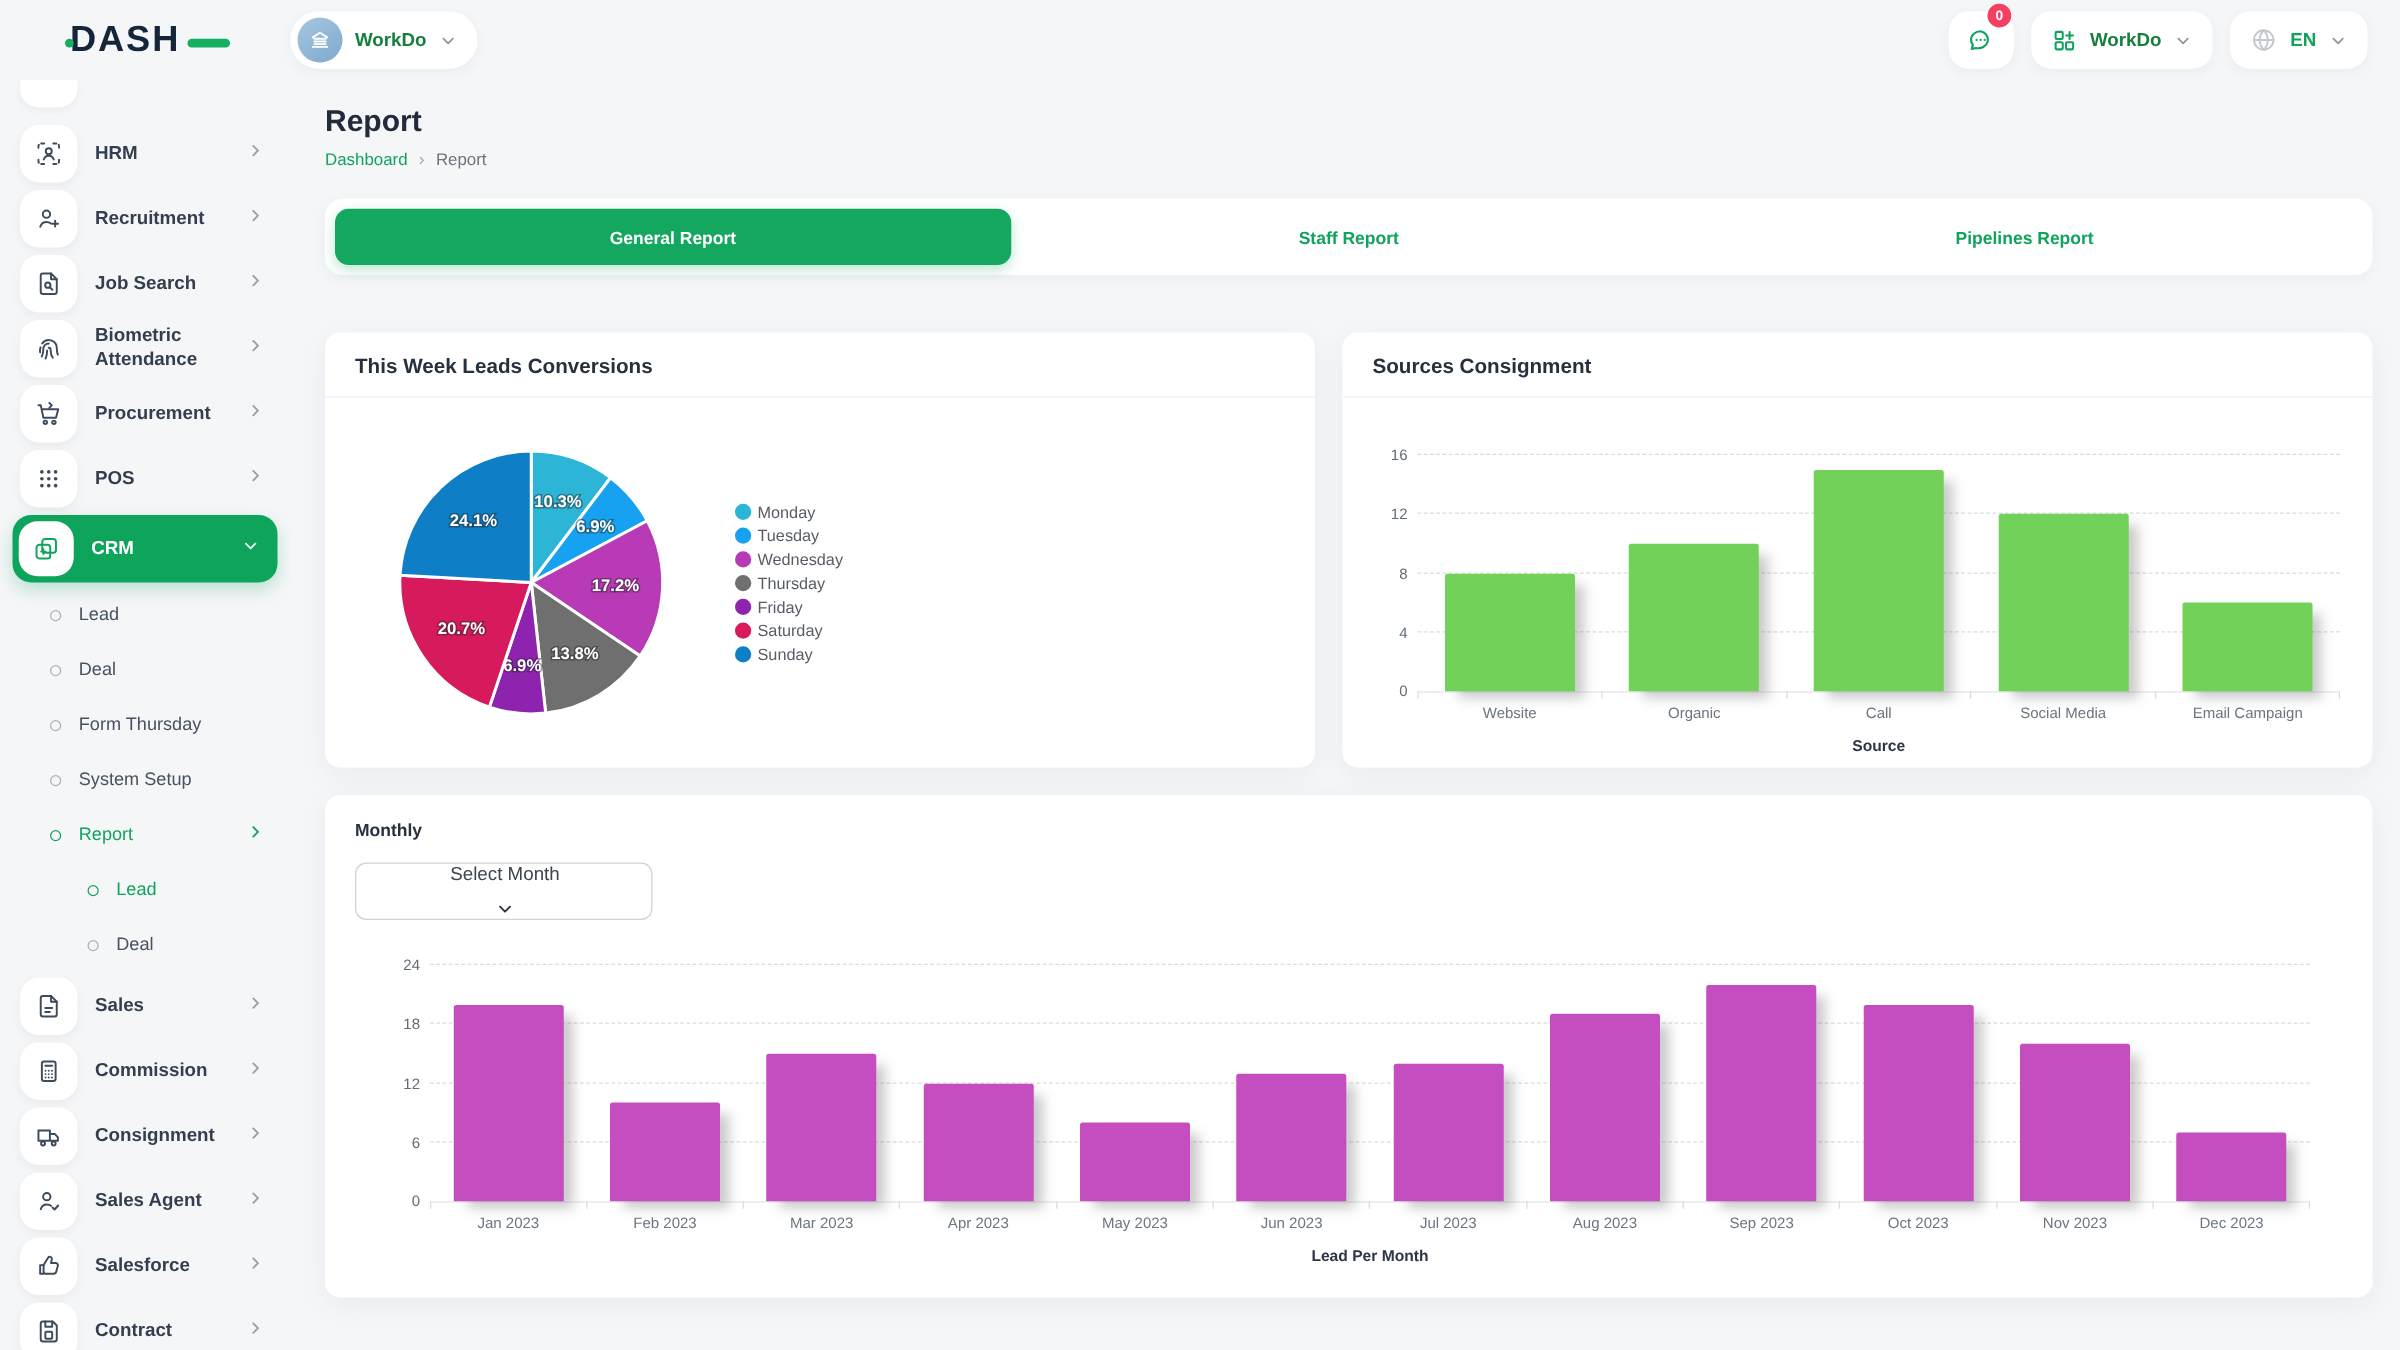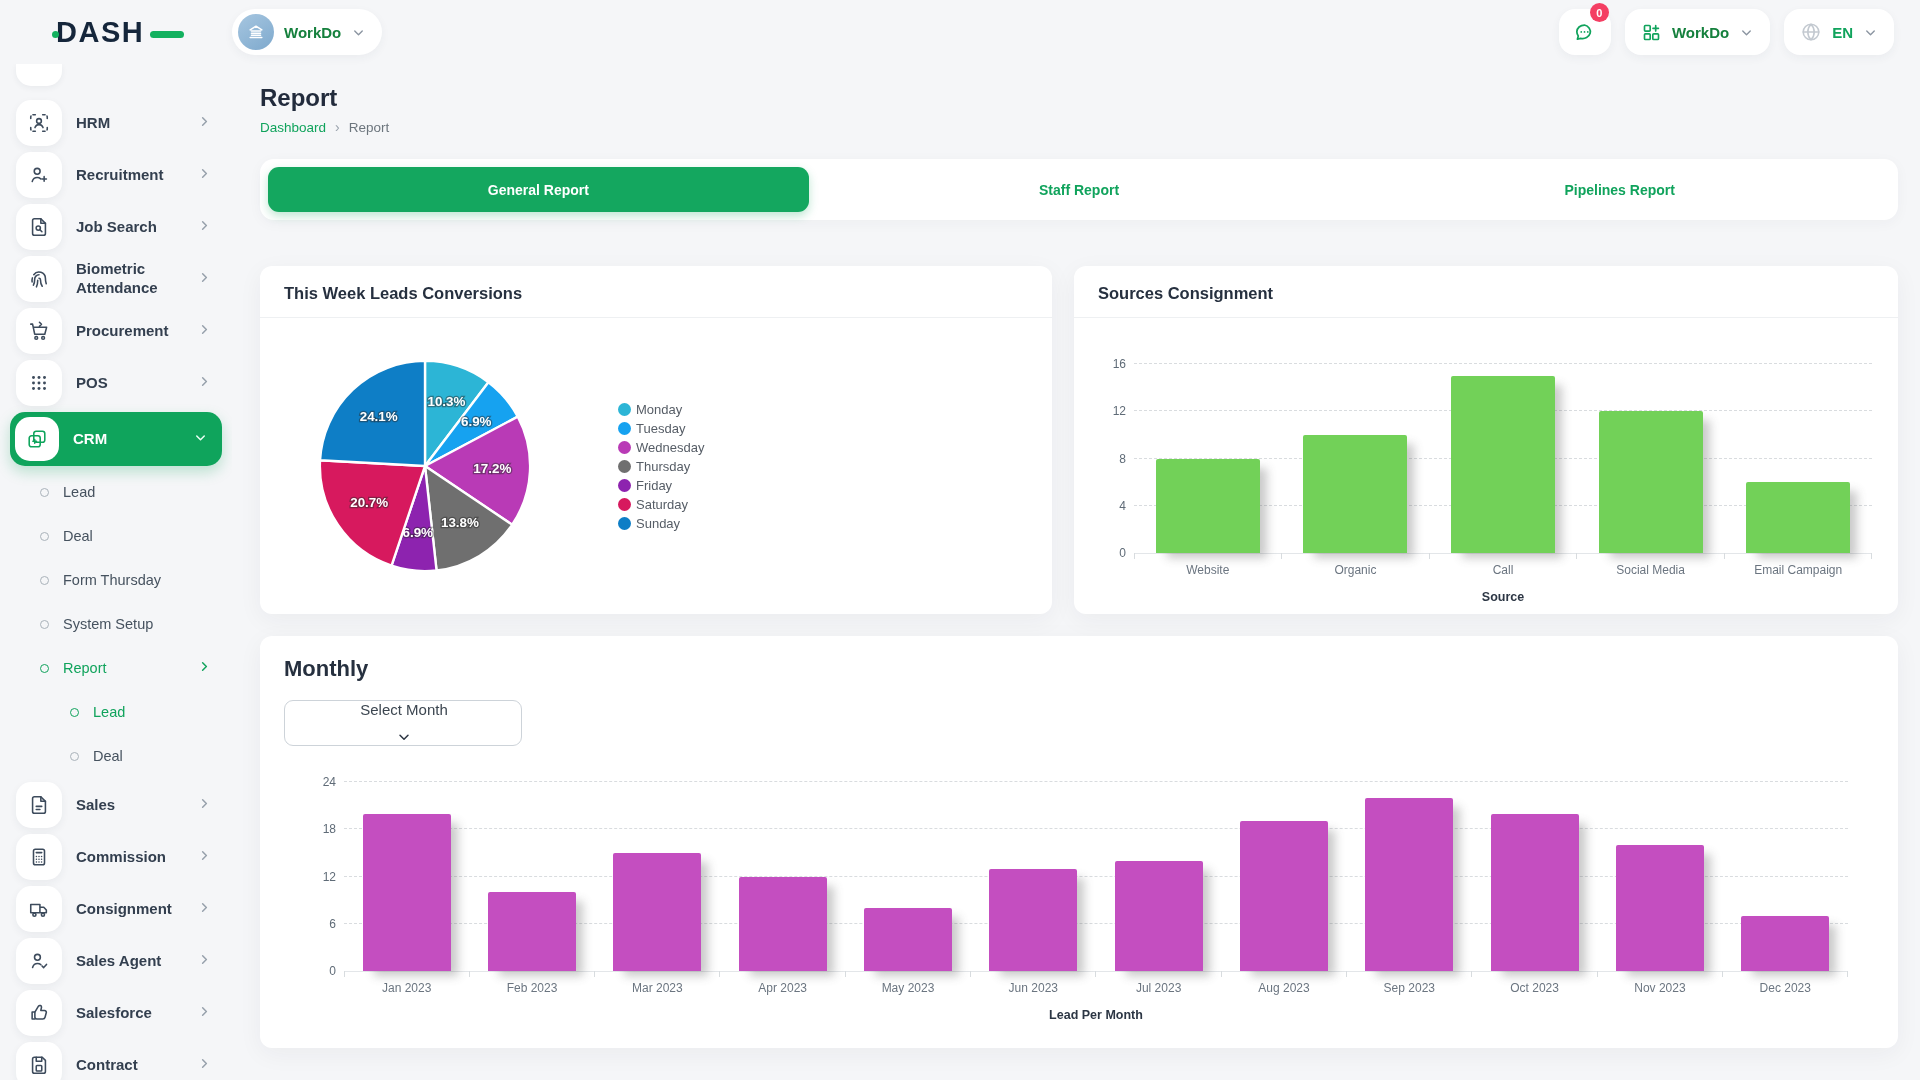--- a/index.html
+++ b/index.html
@@ -66,21 +66,21 @@
   .cards-row{display:flex;gap:22px;margin-bottom:22px;}
   .card{background:#fff;border-radius:12px;box-shadow:0 6px 24px rgba(35,46,60,.05);}
   .card-pie{width:792px;flex:0 0 auto;height:348px;display:flex;flex-direction:column;}
   .card-sources{flex:1;height:348px;display:flex;flex-direction:column;}
   .card-head{padding:18px 24px 14px;border-bottom:1px solid #eef0f2;font-size:16.5px;font-weight:700;color:#26303f;}
   .card-body{flex:1;min-height:0;}
 
   .pie-body{display:flex;align-items:center;padding:6px 26px 6px 26px;}
   .pie-wrap{width:238px;height:238px;margin-left:20px;flex:0 0 auto;}
   .legend{margin-left:44px;display:flex;flex-direction:column;gap:4px;}
-  .legend-item{display:flex;align-items:center;gap:5px;cursor:pointer;margin-left:30px;}
+  .legend-item{display:flex;align-items:center;gap:5px;cursor:pointer;}
   .legend-dot{width:13px;height:13px;border-radius:50%;flex:0 0 auto;}
   .legend-label{font-size:13px;color:#565d66;}
 
   
   .bar-chart{padding:6px 26px 0 16px;}
   .bar-plot{position:relative;height:190px;margin-left:44px;border-bottom:1px solid #e3e6e9;}
   .gridline{position:absolute;left:0;right:0;border-top:1.5px dashed #d9dcdf;}
   .ytick{position:absolute;left:-46px;width:38px;text-align:right;font-size:12px;color:#5f6b77;transform:translateY(-50%);}
   .bars{position:absolute;left:0;right:0;top:0;bottom:0;display:flex;}
   .bar-slot{flex:1;display:flex;align-items:flex-end;justify-content:center;position:relative;}
@@ -88,21 +88,21 @@
   .bar-slot:first-child::before{content:"";position:absolute;left:0;bottom:-6px;width:1px;height:6px;background:#d8dcdf;}
   .bar{border-radius:2px 2px 0 0;box-shadow:9px 7px 9px -2px rgba(80,80,80,.30);cursor:pointer;}
   .bar-xlabels{display:flex;margin-left:44px;margin-top:9px;}
   .bar-xlabels span{flex:1;text-align:center;font-size:12px;color:#6b7580;}
   .bar-xtitle{margin-left:44px;text-align:center;font-size:12.5px;font-weight:700;color:#2c3644;margin-top:13px;}
   #sources-chart{margin-top:40px;}
   #sources-chart .bar{width:104px;}
   #monthly-chart .bar{width:88px;}
 
   .card-monthly{padding:20px 24px 26px;}
-  .monthly-title{font-size:22px;font-weight:700;color:#26303f;margin:0 0 18px;}
+  .monthly-title{font-size:14px;font-weight:700;color:#26303f;margin:0 0 18px;}
   .select{width:238px;height:46px;border:1px solid #cdd3d9;border-radius:9px;background:#fff;display:flex;
     align-items:center;justify-content:space-between;padding:0 14px 0 16px;font-size:15px;color:#3c4650;cursor:pointer;margin-bottom:30px;flex-direction:column;}
   .pie-slice{cursor:pointer;}
 </style>
 </head>
 <body>
 
 <div class="app">
 
   <header class="topbar">

